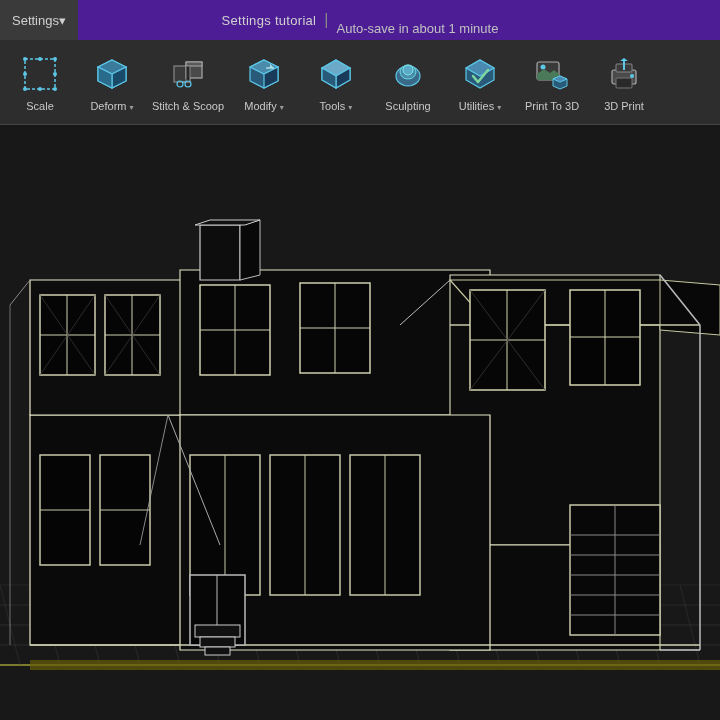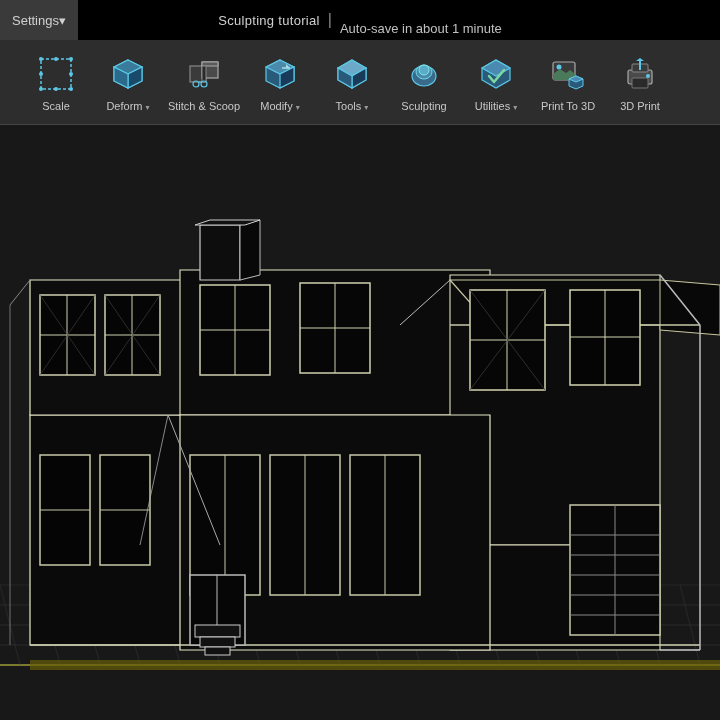--- a/index.html
+++ b/index.html
@@ -8,21 +8,21 @@
       height: 720px;
       overflow: hidden;
       background: #1a1a1a;
       font-family: 'Segoe UI', Arial, sans-serif;
     }
 
     
     #title-bar {
       width: 100%;
       height: 40px;
-      background: #000000;
+      background: #4c1d95;
       display: flex;
       align-items: center;
       justify-content: center;
       position: relative;
     }
     #title-bar .title-text {
       color: #d0d0d0;
       font-size: 13px;
       letter-spacing: 0.3px;
     }
@@ -49,21 +49,21 @@
       background: #3a3a3a;
     }
 
     
     #toolbar {
       width: 100%;
       height: 85px;
       background: #2d2d2d;
       display: flex;
       align-items: center;
-      padding: 0 20px;
+      padding: 0 4px;
       border-bottom: 1px solid #444;
     }
     .tool-item {
       display: flex;
       flex-direction: column;
       align-items: center;
       justify-content: center;
       width: 72px;
       height: 80px;
       cursor: pointer;
@@ -114,21 +114,21 @@
       height: 100%;
     }
   </style>
 </head>
 <body>
 
 <div id="title-bar">
   <div class="settings-btn">
     <span>Settings▾</span>
   </div>
-  <span class="title-text">Sculpting tutorial</span>
+  <span class="title-text">Settings tutorial</span>
   <span class="separator">|</span>
   <span class="autosave">Auto-save in about 1 minute</span>
 </div>
 
 <div id="toolbar">
 
   <div class="tool-item">
     <div class="tool-icon">
       <svg width="36" height="36" viewBox="0 0 36 36">
 

